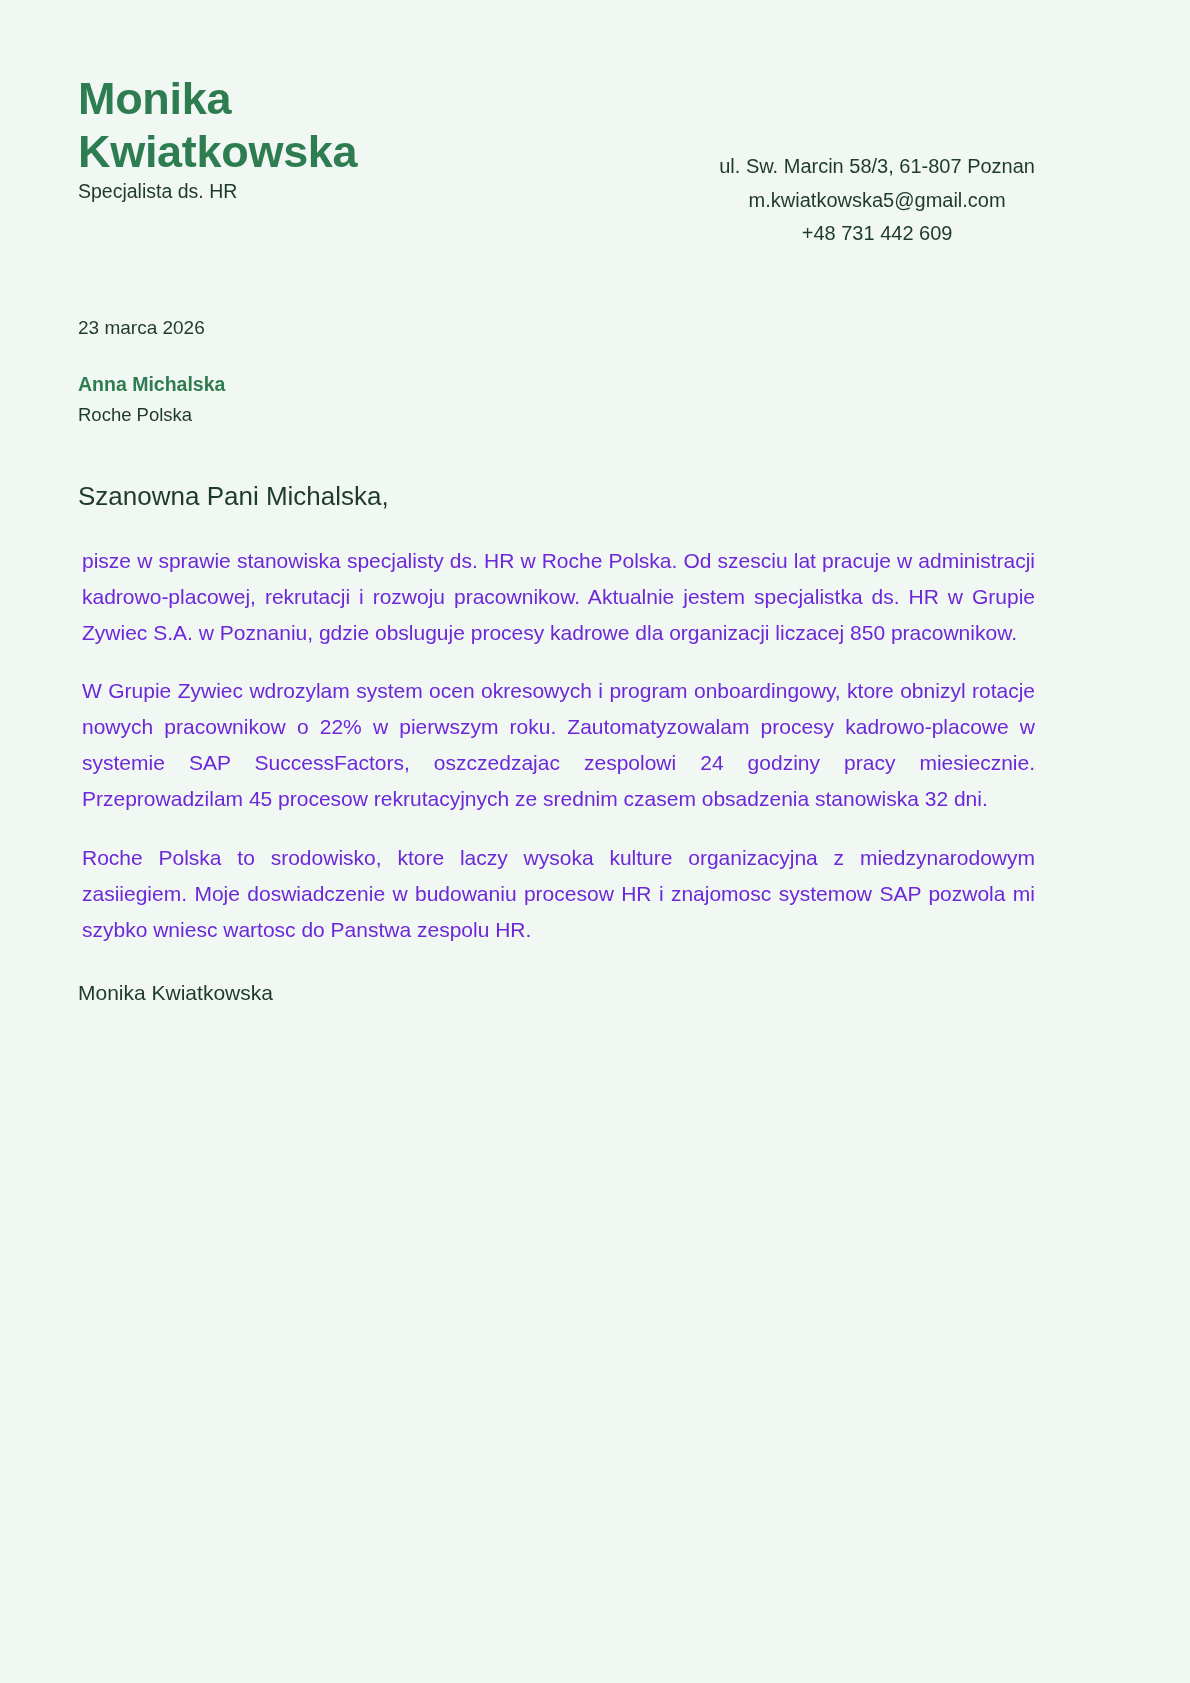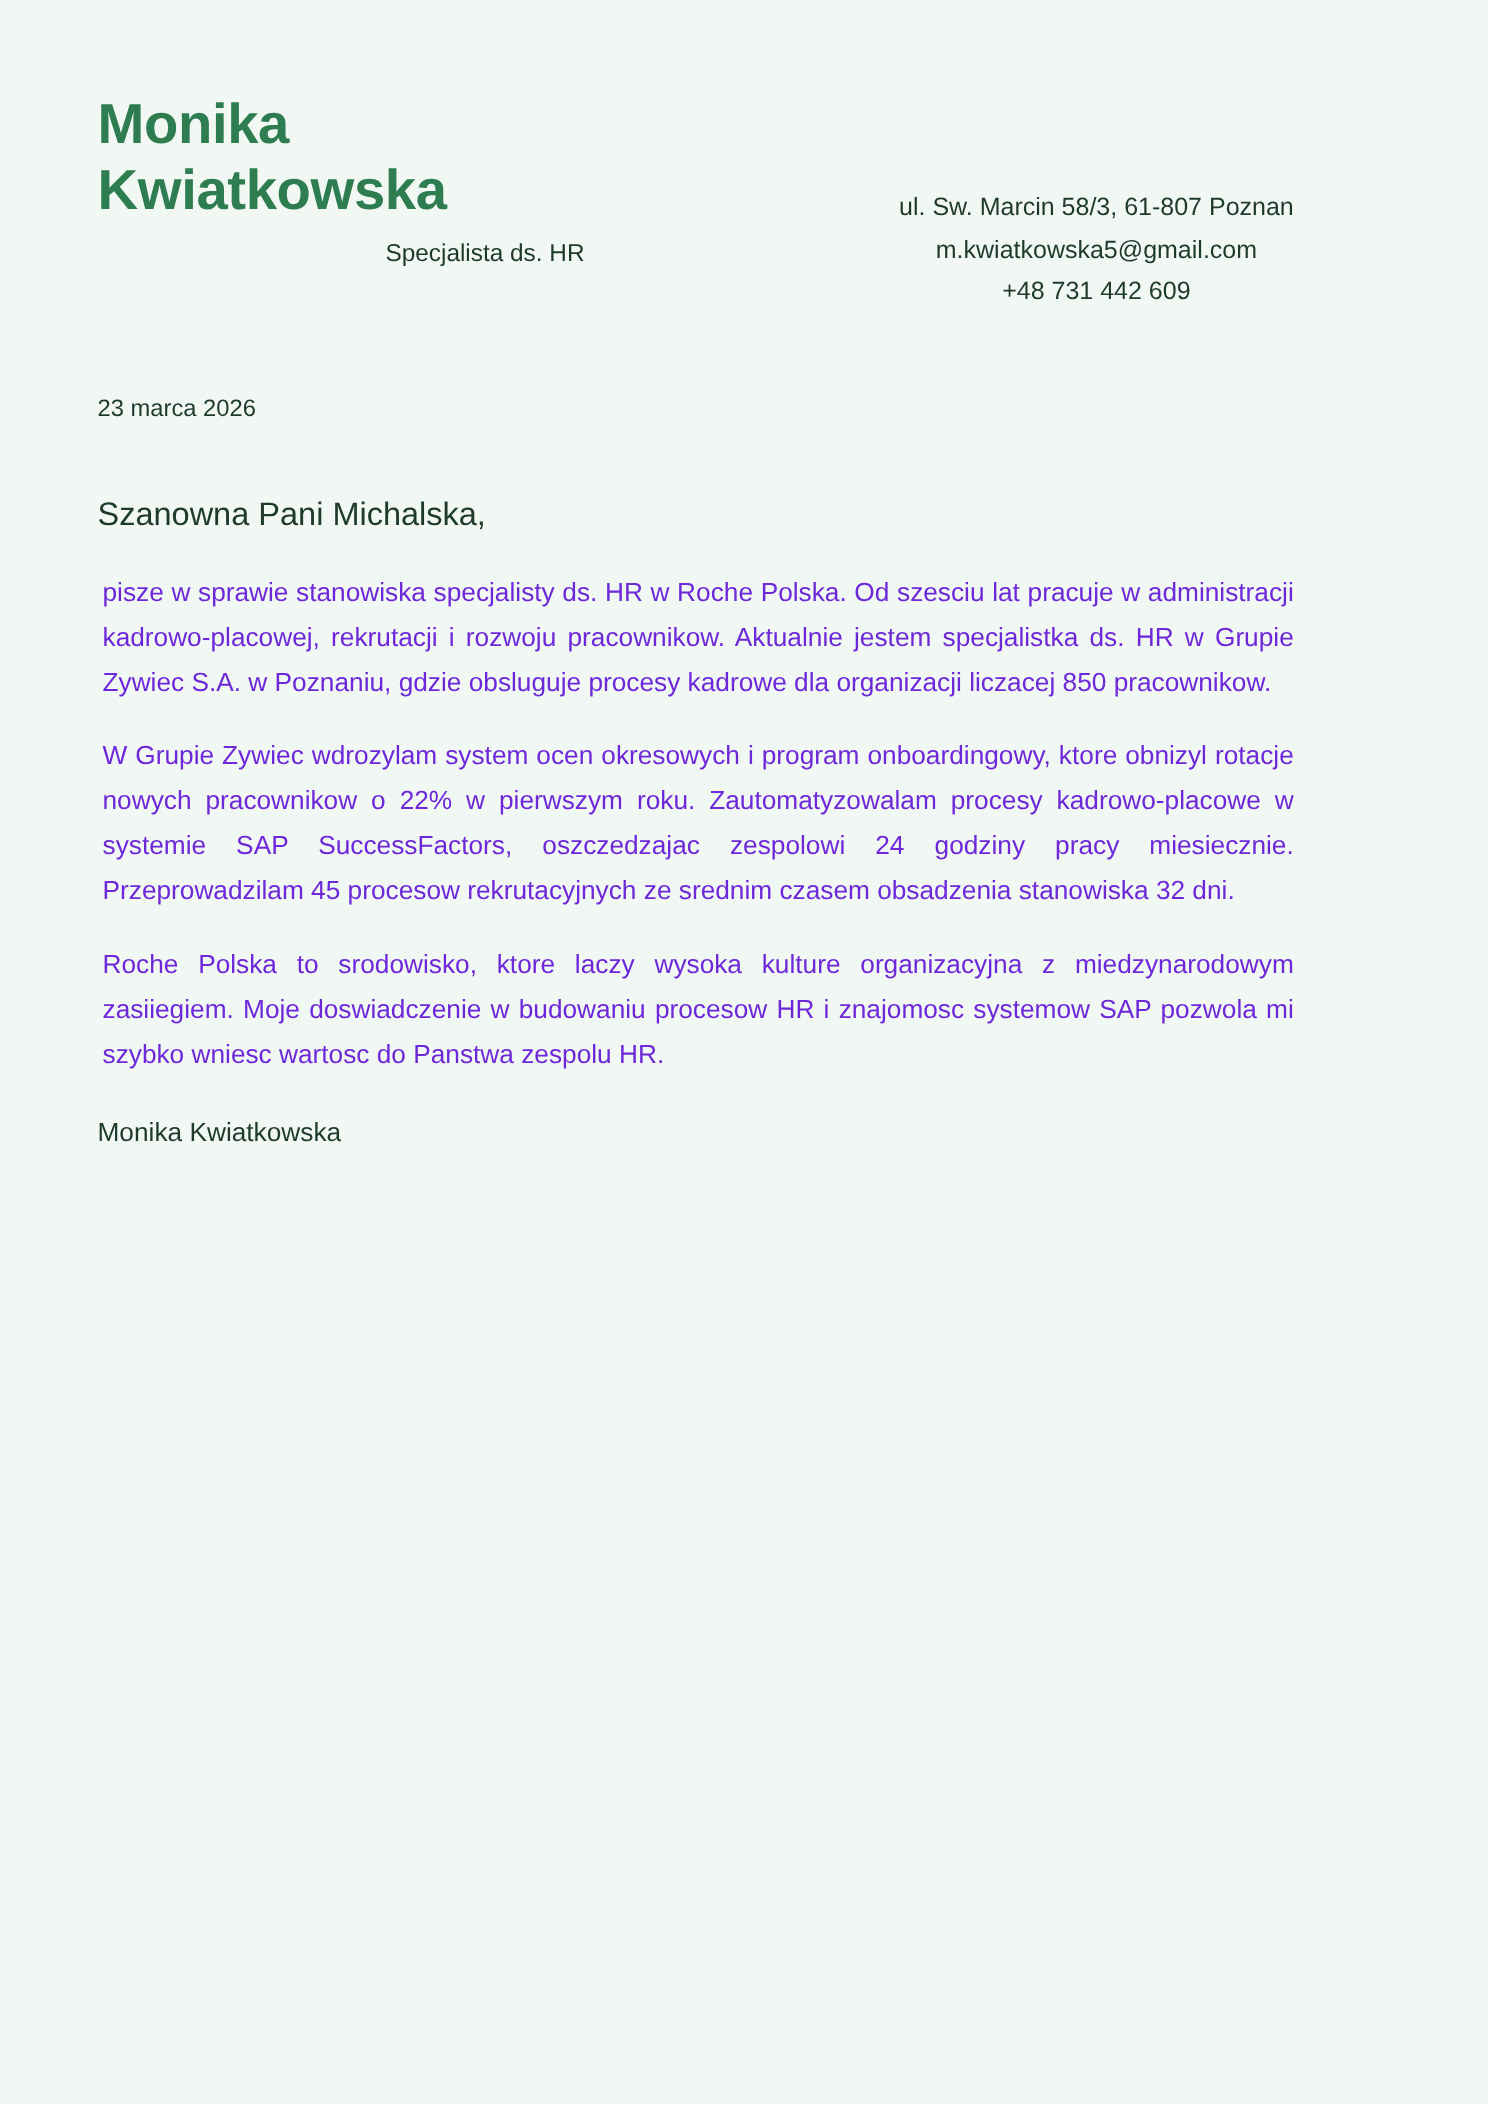--- a/index.html
+++ b/index.html
@@ -37,23 +37,21 @@
     font-weight: 700;
     color: #2e7d51;
     letter-spacing: -0.3px;
     margin: 0;
     max-width: 330px;
   }
   .role {
     font-size: 19.5px;
     line-height: 1.4;
     color: #1d3a2b;
-    margin-top: 12px;
     font-weight: 400;
-    text-align: center;
   }
   .contact {
     position: absolute;
     right: 0;
     top: 78px;
     text-align: center;
     font-size: 20px;
     line-height: 1.68;
     color: #1d3a2b;
   }
@@ -128,20 +126,24 @@
 
     <div class="contact">
       <div>ul. Sw. Marcin 58/3, 61-807 Poznan</div>
       <div>m.kwiatkowska5@gmail.com</div>
       <div>+48 731 442 609</div>
     </div>
   </div>
 
   <div class="meta">
     <div class="date">23 marca 2026</div>
+    <div class="recipient">
+      <div class="recipient-name">Anna Michalska</div>
+      <div class="recipient-company">Roche Polska</div>
+    </div>
   </div>
 
   <div class="body">
     <div class="salutation">Szanowna Pani Michalska,</div>
     <p class="para">pisze w sprawie stanowiska specjalisty ds. HR w Roche Polska. Od szesciu lat pracuje w administracji kadrowo-placowej, rekrutacji i rozwoju pracownikow. Aktualnie jestem specjalistka ds. HR w Grupie Zywiec S.A. w Poznaniu, gdzie obsluguje procesy kadrowe dla organizacji liczacej 850 pracownikow.</p>
     <p class="para">W Grupie Zywiec wdrozylam system ocen okresowych i program onboardingowy, ktore obnizyl rotacje nowych pracownikow o 22% w pierwszym roku. Zautomatyzowalam procesy kadrowo-placowe w systemie SAP SuccessFactors, oszczedzajac zespolowi 24 godziny pracy miesiecznie. Przeprowadzilam 45 procesow rekrutacyjnych ze srednim czasem obsadzenia stanowiska 32 dni.</p>
     <p class="para">Roche Polska to srodowisko, ktore laczy wysoka kulture organizacyjna z miedzynarodowym zasiiegiem. Moje doswiadczenie w budowaniu procesow HR i znajomosc systemow SAP pozwola mi szybko wniesc wartosc do Panstwa zespolu HR.</p>
     <div class="signature">Monika Kwiatkowska</div>
   </div>
 

